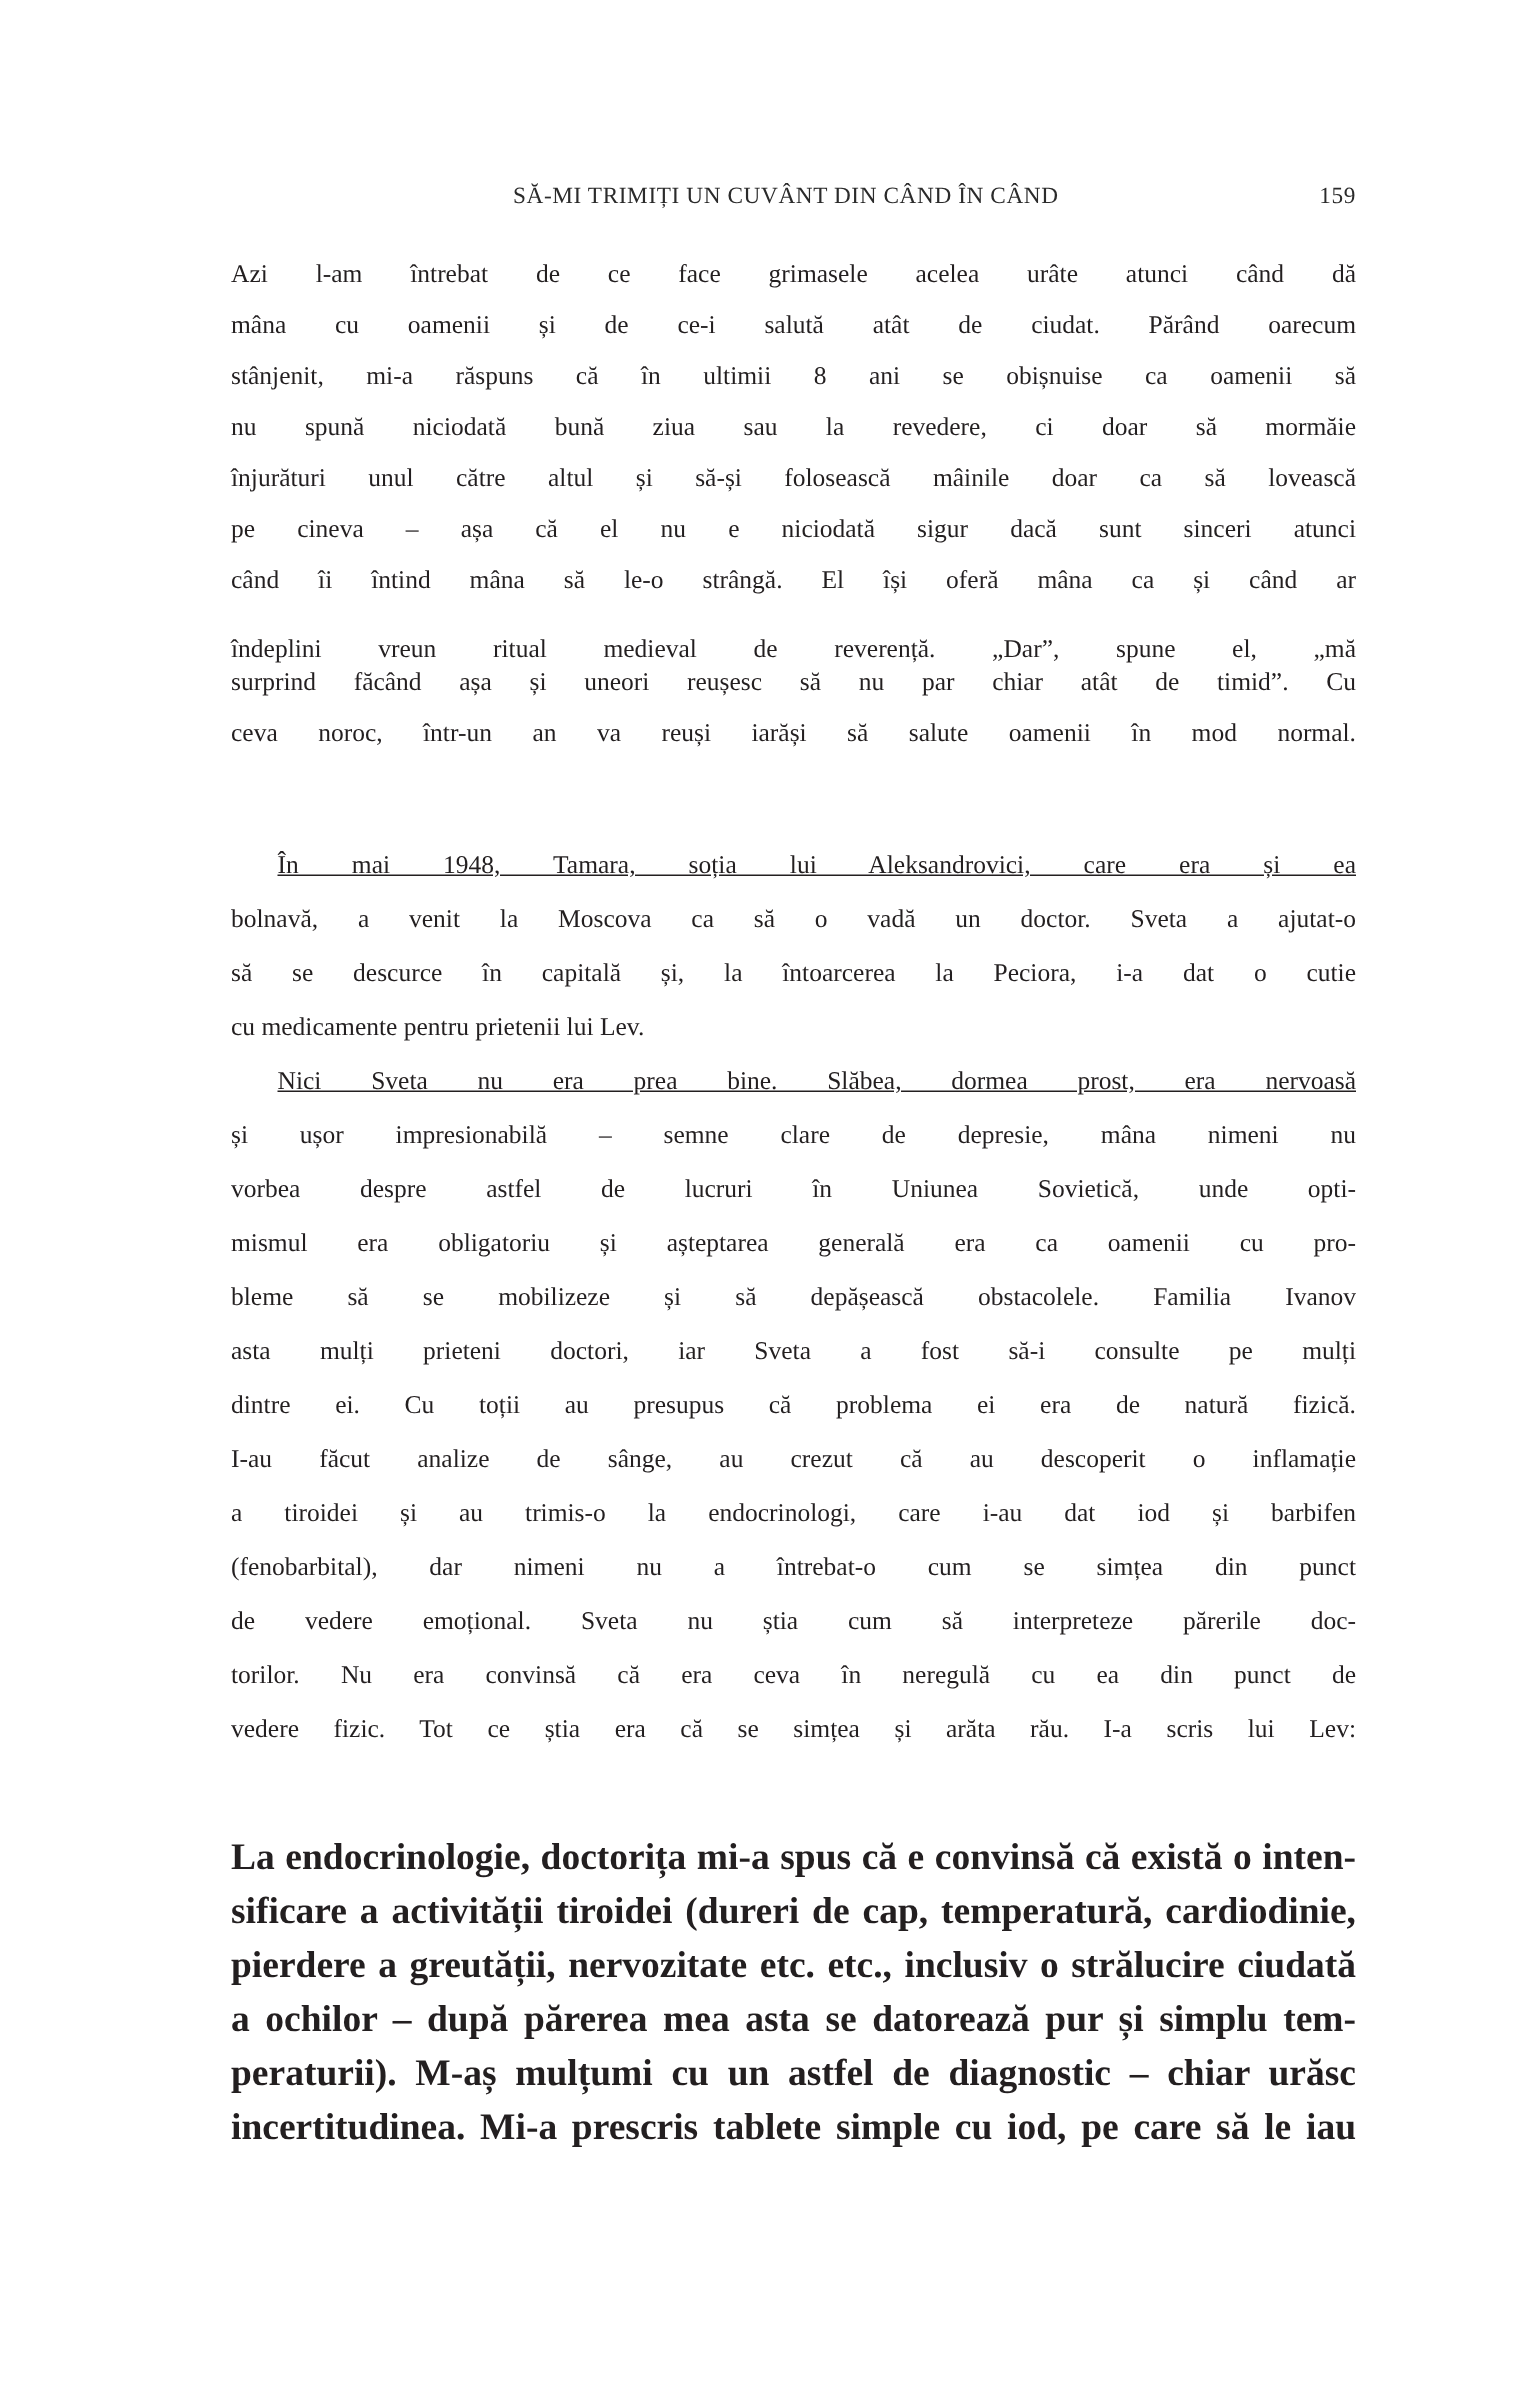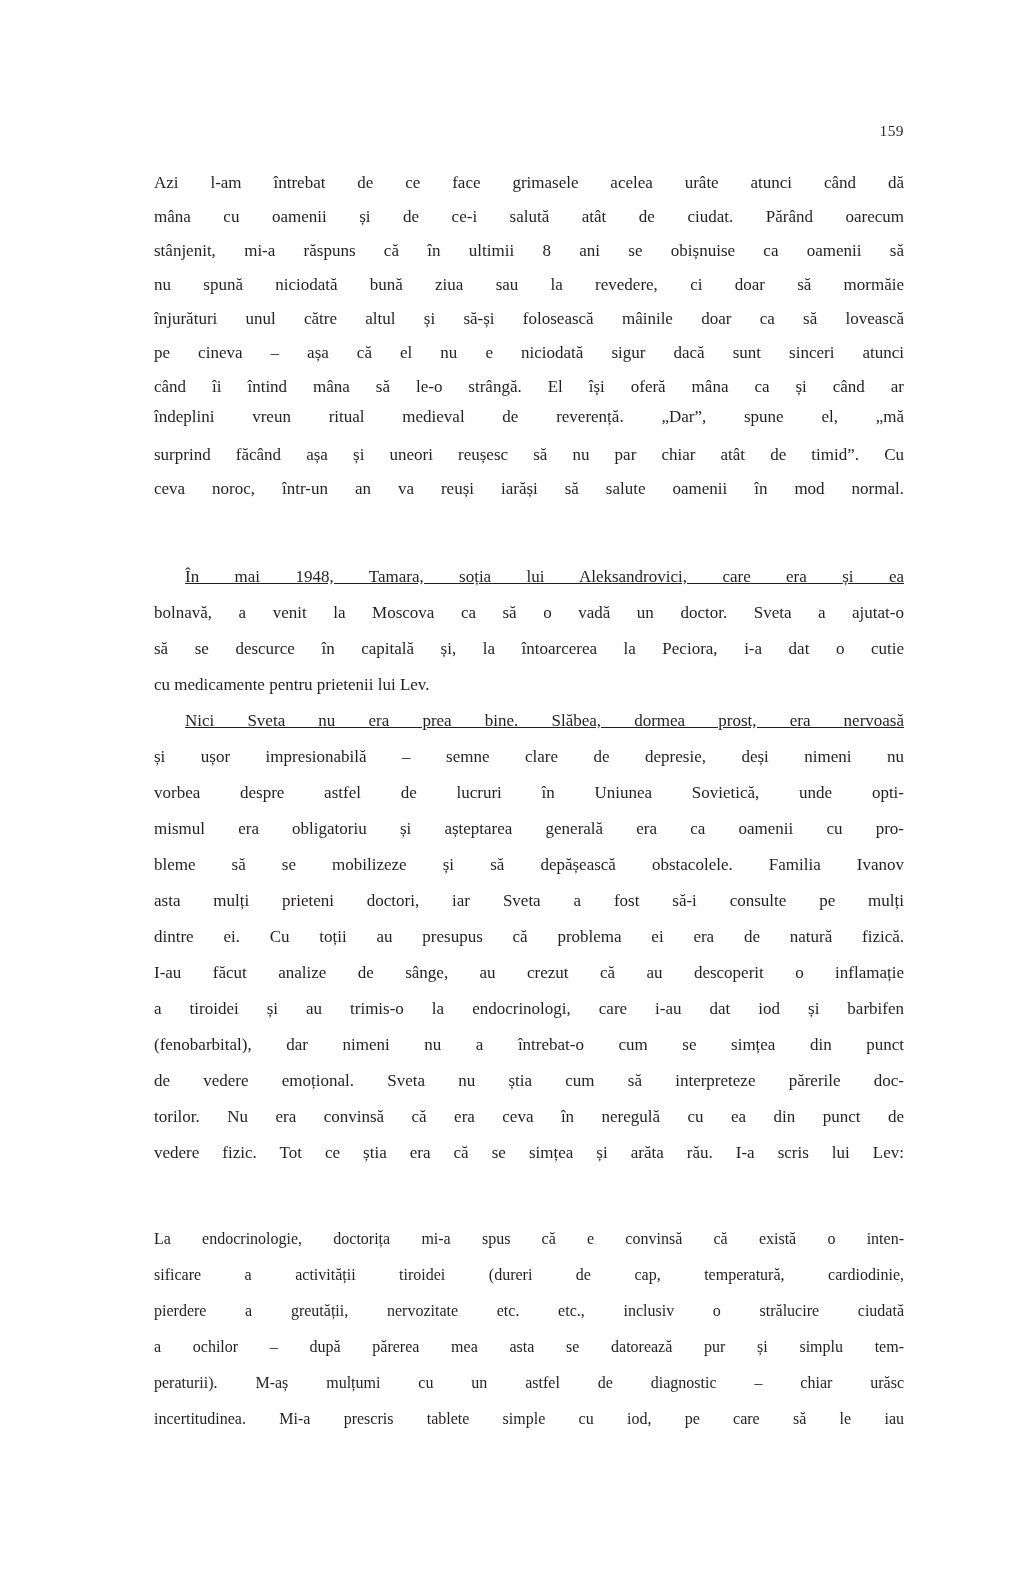--- a/index.html
+++ b/index.html
@@ -15,52 +15,53 @@
     .page-number { position: absolute; right: 0; top: 4px; }
 
     .line {
       position: absolute; left: 154px; width: 750px; height: 34px;
       font-size: 17px; line-height: 34px; white-space: nowrap;
       text-align: justify; text-align-last: justify;
       transform-origin: left center;
     }
     .line.last { text-align-last: left; }
     .line.indent { left: 185px; width: 719px; text-decoration: underline; }
-    .quote .line { font-size: 16px; }
+    .quote .line { font-size: 25px; font-weight: bold; }
   </style>
 </head>
 <body>
 
 <div class="running-head">
+  <span class="running-title">SĂ-MI TRIMIȚI UN CUVÂNT DIN CÂND ÎN CÂND</span>
   <span class="page-number">159</span>
 </div>
 
 <div>
   <div class="line" style="top:166px">Azi l-am întrebat de ce face grimasele acelea urâte atunci când dă</div>
   <div class="line" style="top:200px">mâna cu oamenii și de ce-i salută atât de ciudat. Părând oarecum</div>
   <div class="line" style="top:234px">stânjenit, mi-a răspuns că în ultimii 8 ani se obișnuise ca oamenii să</div>
   <div class="line" style="top:268px">nu spună niciodată bună ziua sau la revedere, ci doar să mormăie</div>
   <div class="line" style="top:302px">înjurături unul către altul și să-și folosească mâinile doar ca să lovească</div>
   <div class="line" style="top:336px">pe cineva – așa că el nu e niciodată sigur dacă sunt sinceri atunci</div>
   <div class="line" style="top:370px">când îi întind mâna să le-o strângă. El își oferă mâna ca și când ar</div>
-  <div class="line" style="top:400px">îndeplini vreun ritual medieval de reverență. „Dar”, spune el, „mă</div>
+  <div class="line" style="top:416px">îndeplini vreun ritual medieval de reverență. „Dar”, spune el, „mă</div>
   <div class="line" style="top:438px">surprind făcând așa și uneori reușesc să nu par chiar atât de timid”. Cu</div>
   <div class="line" style="top:472px">ceva noroc, într-un an va reuși iarăși să salute oamenii în mod normal.</div>
 </div>
 
 <div>
   <div class="line indent" style="top:560px">În mai 1948, Tamara, soția lui Aleksandrovici, care era și ea</div>
   <div class="line" style="top:596px">bolnavă, a venit la Moscova ca să o vadă un doctor. Sveta a ajutat-o</div>
   <div class="line" style="top:632px">să se descurce în capitală și, la întoarcerea la Peciora, i-a dat o cutie</div>
   <div class="line last" style="top:668px">cu medicamente pentru prietenii lui Lev.</div>
 </div>
 
 <div>
   <div class="line indent" style="top:704px">Nici Sveta nu era prea bine. Slăbea, dormea prost, era nervoasă</div>
-  <div class="line" style="top:740px">și ușor impresionabilă – semne clare de depresie, deși nimeni nu</div>
+  <div class="line" style="top:740px">și ușor impresionabilă – semne clare de depresie, mâna nimeni nu</div>
   <div class="line" style="top:776px">vorbea despre astfel de lucruri în Uniunea Sovietică, unde opti-</div>
   <div class="line" style="top:812px">mismul era obligatoriu și așteptarea generală era ca oamenii cu pro-</div>
   <div class="line" style="top:848px">bleme să se mobilizeze și să depășească obstacolele. Familia Ivanov</div>
   <div class="line" style="top:884px">asta mulți prieteni doctori, iar Sveta a fost să-i consulte pe mulți</div>
   <div class="line" style="top:920px">dintre ei. Cu toții au presupus că problema ei era de natură fizică.</div>
   <div class="line" style="top:956px">I-au făcut analize de sânge, au crezut că au descoperit o inflamație</div>
   <div class="line" style="top:992px">a tiroidei și au trimis-o la endocrinologi, care i-au dat iod și barbifen</div>
   <div class="line" style="top:1028px">(fenobarbital), dar nimeni nu a întrebat-o cum se simțea din punct</div>
   <div class="line" style="top:1064px">de vedere emoțional. Sveta nu știa cum să interpreteze părerile doc-</div>
   <div class="line" style="top:1100px">torilor. Nu era convinsă că era ceva în neregulă cu ea din punct de</div>

